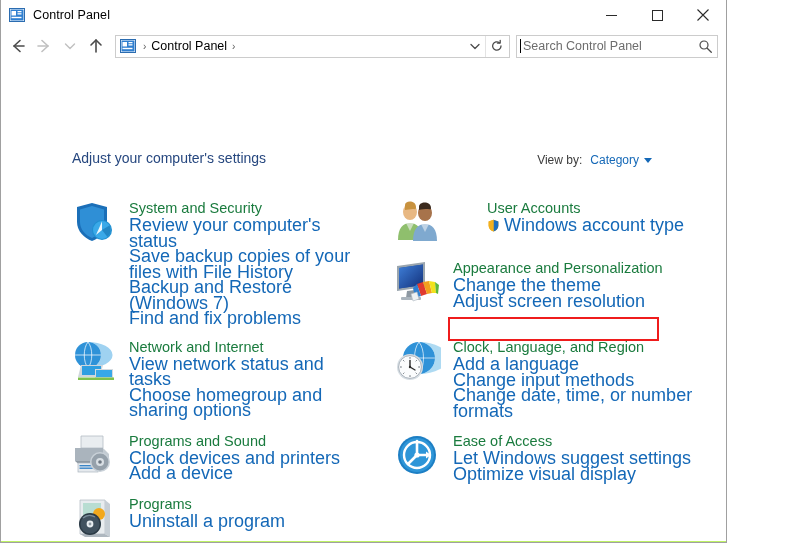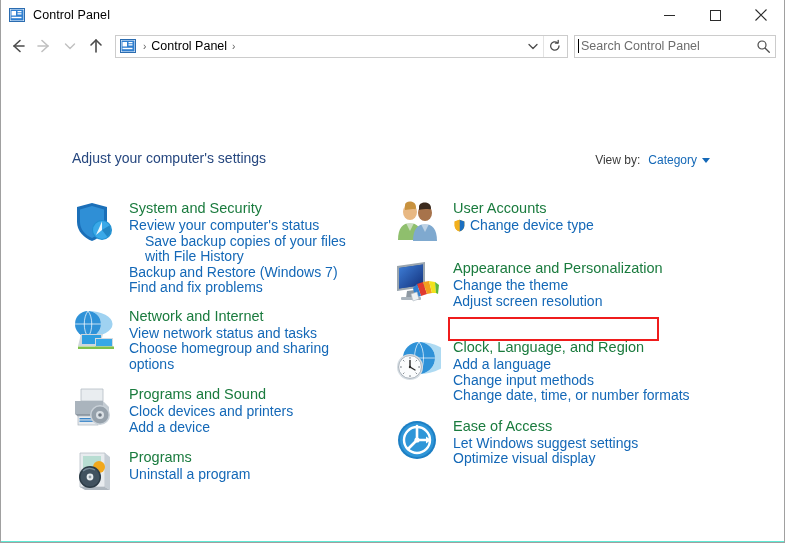--- a/index.html
+++ b/index.html
@@ -6,22 +6,22 @@
   html, body {
     margin: 0; padding: 0;
     width: 785px; height: 543px;
     overflow: hidden;
     background: #ffffff;
     font-family: "Liberation Sans", sans-serif;
   }
 
   .window {
     position: relative;
-    width: 785px; height: 543px;
-    background: #5eead4;
+    width: 727px; height: 543px;
+    background: #bef264;
     border: 1px solid #a0a0a0;
     border-top: none;
     overflow: hidden;
   }
 
   
   .titlebar {
     position: relative;
     height: 30px;
     background: #ffffff;
@@ -178,27 +178,27 @@
   }
   .cat-body { flex: 1; min-width: 0; padding-top: 1px; }
   .cat-title {
     font-size: 14.5px;
     color: #1a7b3e;
     line-height: 19px;
     white-space: nowrap;
     cursor: default;
   }
   .cat-link {
-    font-size: 14px;
+    font-size: 18px;
     color: #1468b7;
     line-height: 15.5px;
     cursor: default;
     display: block;
   }
-  .cat-link.wrapped { max-width: 228px; white-space: normal; margin-left: 16px; }
+  .cat-link.wrapped { max-width: 228px; white-space: normal; }
   .cat-link.shielded { display: flex; align-items: center; }
   .shield-mini { width: 13px; height: 13px; margin-right: 4px; flex: none; }
 
   
   .highlight-box {
     position: absolute;
     left: 447px; top: 255px;
     width: 211px; height: 24px;
     border: 2px solid #ef1c1c;
     pointer-events: none;
@@ -388,40 +388,40 @@
         </svg>
         <div class="cat-body">
           <div class="cat-title">Programs</div>
           <a class="cat-link">Uninstall a program</a>
         </div>
       </div>
     </div>
 
     <div class="col col-right">
 
-      <div class="cat" style="margin-bottom:12px;">
+      <div class="cat" style="margin-bottom:12px;gap:34px;">
         <svg class="cat-icon" viewBox="0 0 48 48">
           <ellipse cx="17" cy="14" rx="7" ry="8" fill="#e8b883"></ellipse>
           <path d="M12 7 C12 2 23 2 23 9 C23 12 22 11 20 11 C17 11 14 12 12 12 Z" fill="#c8923f"></path>
           <path d="M5 42 C5 30 10 25 17 25 C24 25 29 30 29 42 Z" fill="#8fbf6d"></path>
           <path d="M13 25 L17 33 L21 25 Z" fill="#f2f4f5" opacity="0.6"></path>
           <ellipse cx="32" cy="15" rx="7" ry="8" fill="#a7734b"></ellipse>
           <path d="M26 9 C26 3 38 3 38 10 C38 12 37 11 35 11 C32 11 28 11 26 12 Z" fill="#3b2a1e"></path>
           <path d="M20 43 C20 31 25 26 32 26 C39 26 44 31 44 43 Z" fill="#7fa9cf"></path>
           <path d="M28 26 L32 34 L36 26 Z" fill="#e8eef3" opacity="0.6"></path>
         </svg>
         <div class="cat-body">
           <div class="cat-title">User Accounts</div>
           <a class="cat-link shielded">
             <svg class="shield-mini" viewBox="0 0 16 16">
               <path d="M2 3 L8 1 L14 3 L14 8 C14 12 11 14.5 8 15.5 C5 14.5 2 12 2 8 Z" fill="#f2b01e"></path>
               <path d="M8 1 L14 3 L14 8 C14 12 11 14.5 8 15.5 Z" fill="#1c6fc0"></path>
               <path d="M2 3 L8 1 L8 15.5 C5 14.5 2 12 2 8 Z" fill="#f2b01e"></path>
             </svg>
-            <span>Change device type</span>
+            <span>Windows account type</span>
           </a>
         </div>
       </div>
 
       <div class="cat" style="margin-bottom:28px;">
         <svg class="cat-icon" viewBox="0 0 48 48">
           <path d="M4 8 L32 4 L32 29 L4 33 Z" fill="#9aa5ae"></path>
           <path d="M6 10 L30 6.5 L30 27 L6 30.5 Z" fill="#1d4fa0"></path>
           <path d="M6 10 L30 6.5 L30 27 L6 30.5 Z" fill="url(#appgrad)"></path>
           <defs>

